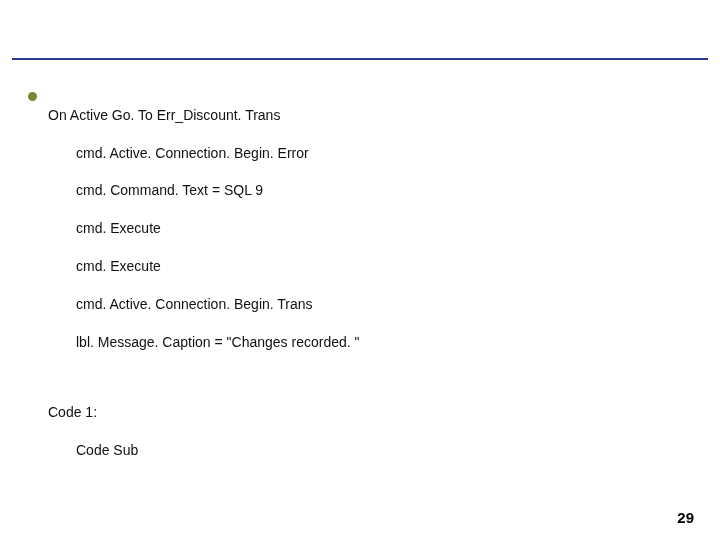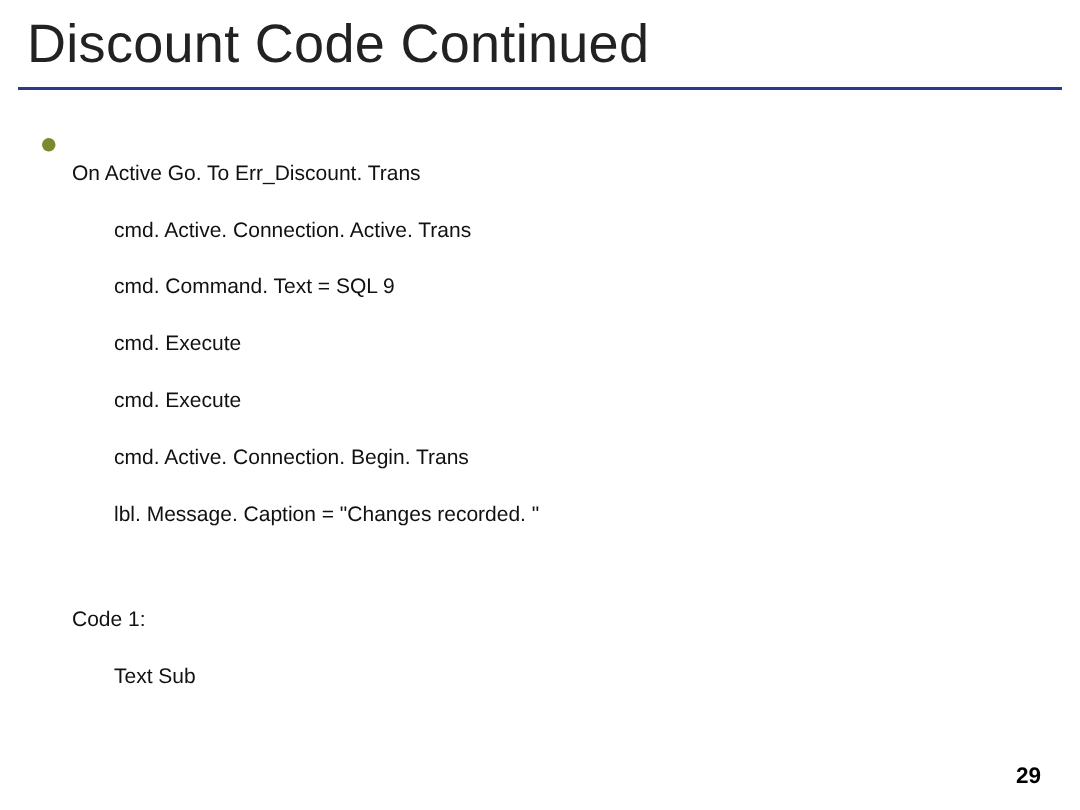--- a/index.html
+++ b/index.html
@@ -63,37 +63,36 @@
     font-size: 15px;
     font-weight: bold;
     color: #000;
   }
 </style>
 </head>
 <body>
 
 <div class="slide">
 
-  <div class="title">Discount Code Continued</div>
 
   <div class="hr-line"></div>
 
   <div class="bullet-dot"></div>
 
   <div class="code-block">
 <span class="ind0">On Active Go. To Err_Discount. Trans</span>
-<span class="ind1">cmd. Active. Connection. Active. Trans</span>
+<span class="ind1">cmd. Active. Connection. Begin. Error</span>
 <span class="ind1">cmd. Command. Text = SQL 9</span>
 <span class="ind1">cmd. Execute</span>
 <span class="ind1">cmd. Execute</span>
 <span class="ind1">cmd. Active. Connection. Begin. Trans</span>
 <span class="ind1">lbl. Message. Caption = "Changes recorded. "</span>
 <span class="gap"></span>
 <span class="ind0">Code 1:</span>
-<span class="ind1">Text Sub</span>
+<span class="ind1">Code Sub</span>
 <span class="gap"></span>
 
 
 
 
 
   </div>
 
   <div class="page-num">29</div>
 

